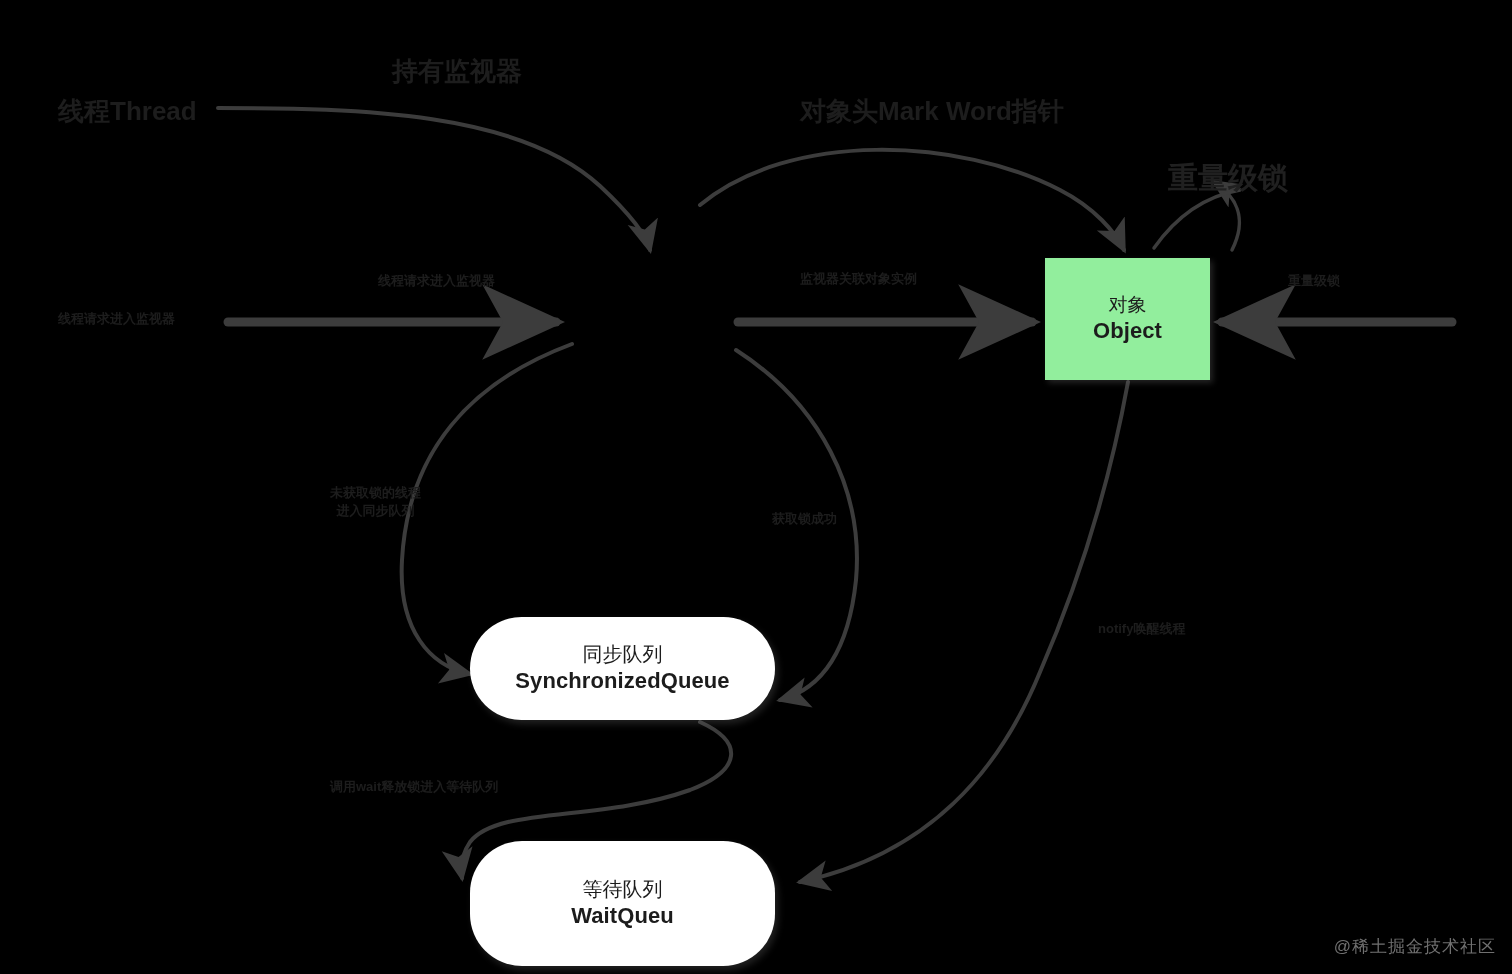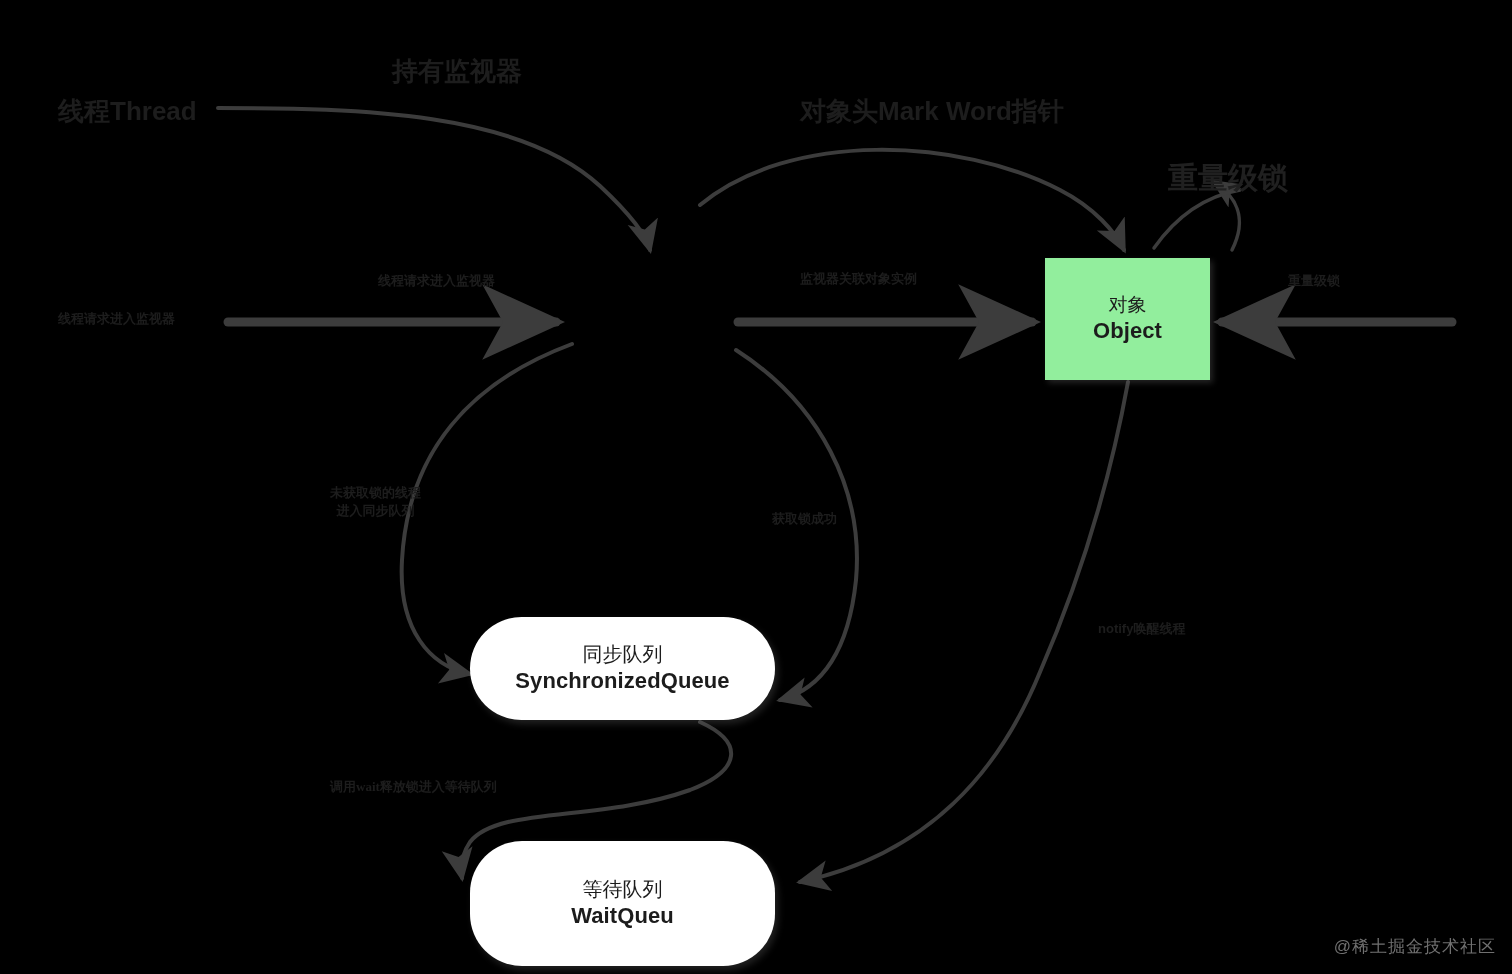--- a/index.html
+++ b/index.html
@@ -151,19 +151,19 @@
 
   <div class="elabel huge" style="left:1168px; top:158px;">重量级锁</div>
 
   <div class="elabel" style="left:1288px; top:272px;">重量级锁</div>
 
   <div class="elabel" style="left:330px; top:484px;">未获取锁的线程
 进入同步队列</div>
 
   <div class="elabel" style="left:772px; top:510px;">获取锁成功</div>
 
-  <div class="elabel" style="left:330px; top:778px;font-family:Liberation Serif, serif;">调用wait释放锁进入等待队列</div>
+  <div class="elabel" style="left:330px; top:778px;">调用wait释放锁进入等待队列</div>
 
   <div class="elabel" style="left:1098px; top:620px;">notify唤醒线程</div>
 
   <div class="watermark">@稀土掘金技术社区</div>
 
 </div>
 
 </body></html>

